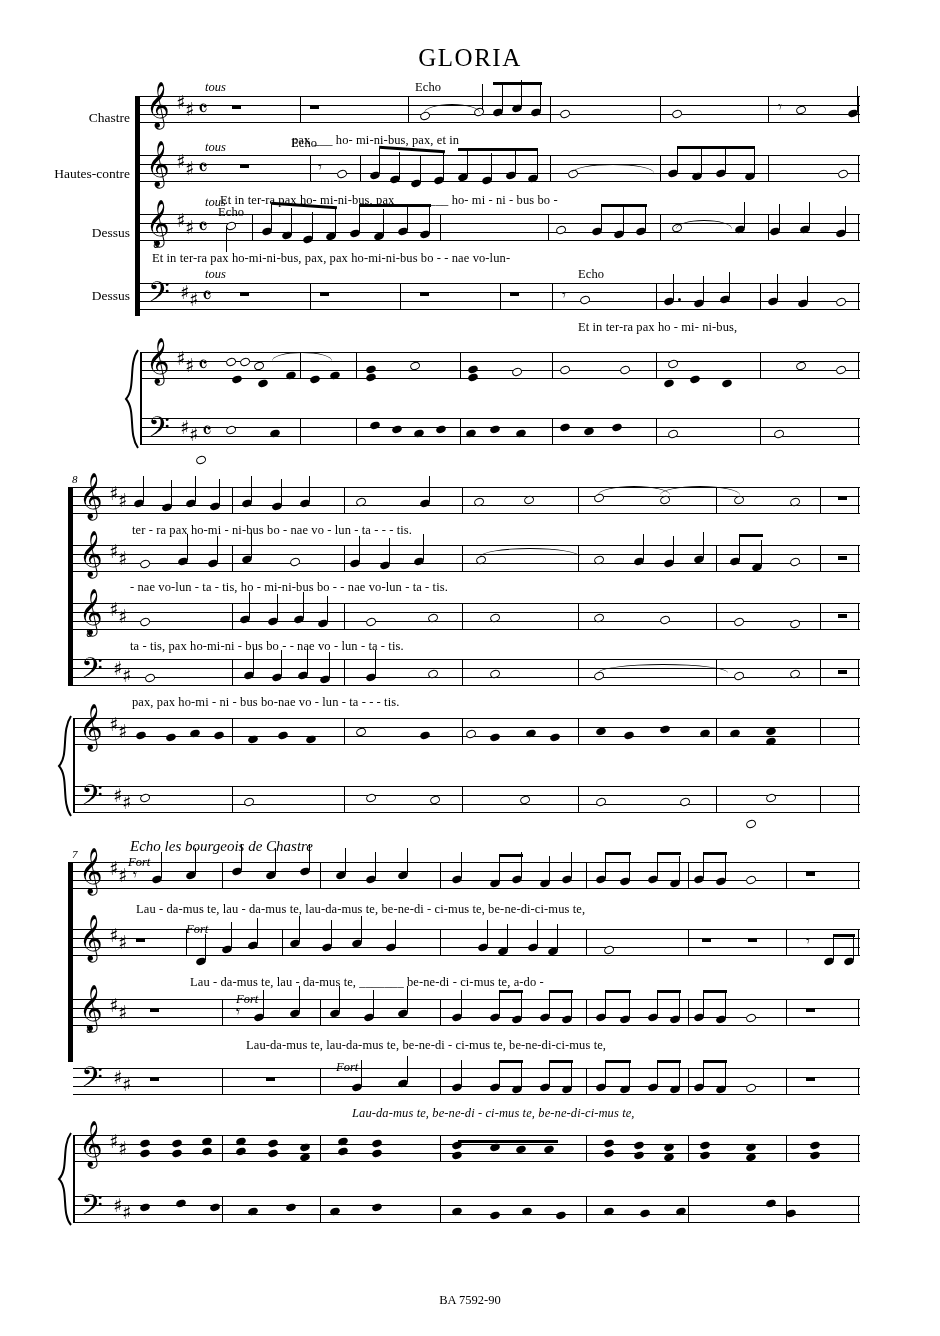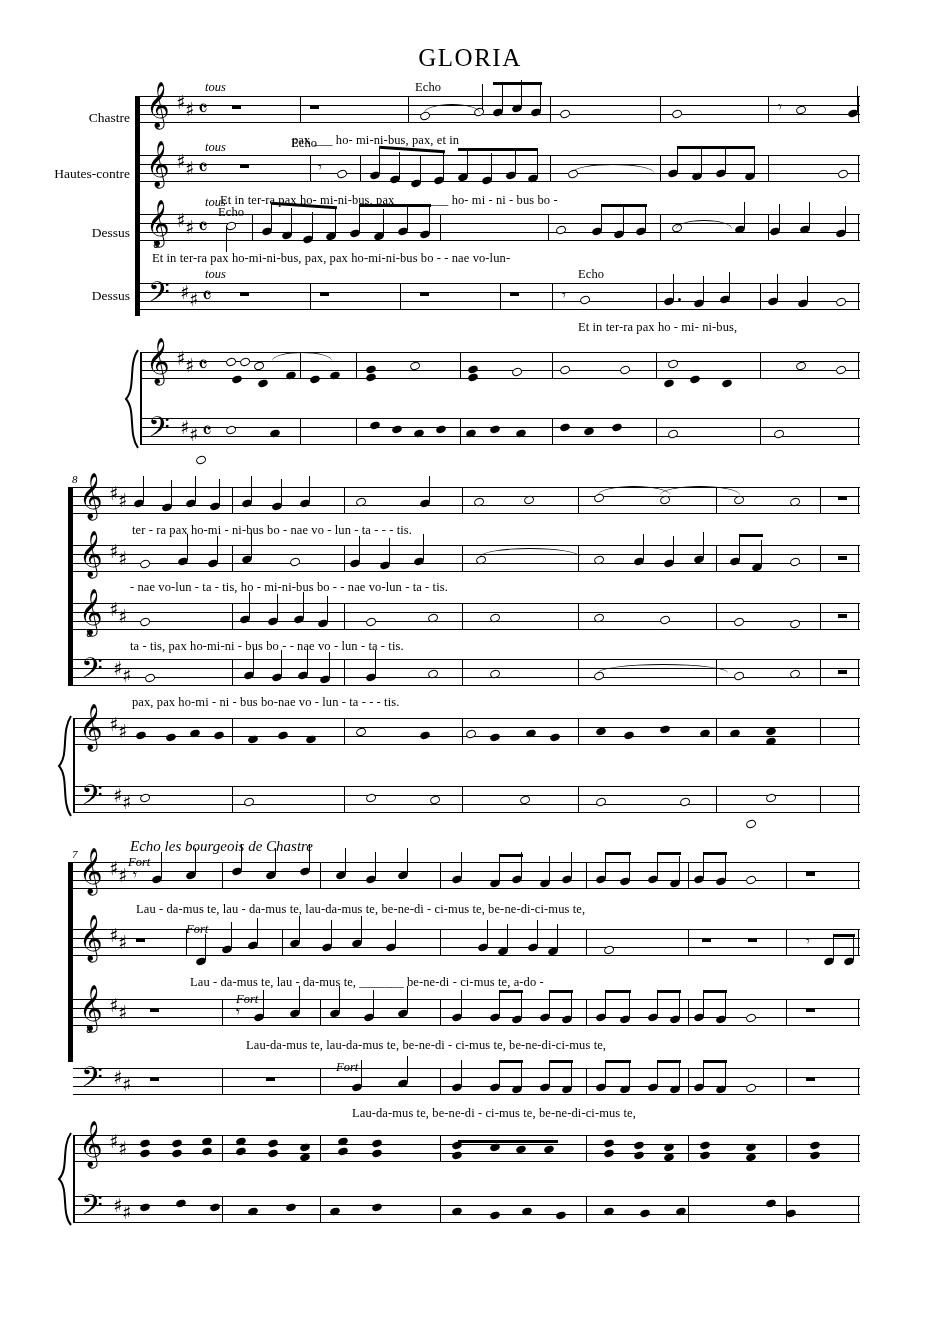--- a/index.html
+++ b/index.html
@@ -823,21 +823,21 @@
     <div class="beam" style="left:703px; top:1060px; width:24px;"></div>
     <div class="nh open" style="left:746px; top:1084px;"></div>
     <div class="hbar" style="left:806px; top:1077px;"></div>
     <div class="barline" style="left:222px; top:1068px; height:27px;"></div>
     <div class="barline" style="left:320px; top:1068px; height:27px;"></div>
     <div class="barline" style="left:440px; top:1068px; height:27px;"></div>
     <div class="barline" style="left:586px; top:1068px; height:27px;"></div>
     <div class="barline" style="left:688px; top:1068px; height:27px;"></div>
     <div class="barline" style="left:786px; top:1068px; height:27px;"></div>
     <div class="barline" style="left:858px; top:1068px; height:27px;"></div>
-    <div class="lyric" style="left:352px; top:1106px;">Lau-da-mus  te,   be-ne-di - ci-mus te, be-ne-di-ci-mus te,</div>
+    <div class="lyric" style="left:352px; top:1106px;font-style:italic;">Lau-da-mus  te,   be-ne-di - ci-mus te, be-ne-di-ci-mus te,</div>
 
     <div class="stave" style="left:73px; top:1135px; width:787px; height:27px;"></div>
     <div class="stave" style="left:73px; top:1196px; width:787px; height:27px;"></div>
     <div class="barline" style="left:73px; top:1135px; height:88px; width:2px;"></div>
     <svg class="brace" style="left:53px; top:1131px;" width="22" height="96" viewBox="0 0 22 96">
       <path d="M18 2 C8 16, 16 38, 6 48 C16 58, 8 82, 18 94" stroke="#000" stroke-width="2" fill="none"></path>
     </svg>
     <span class="musglyph clefG" style="left:79px; top:1123px;">𝄞</span>
     <span class="musglyph sharp" style="left:109px; top:1132px;">♯</span>
     <span class="musglyph sharp" style="left:118px; top:1139px;">♯</span>
@@ -903,13 +903,14 @@
     <div class="nh" style="left:786px; top:1210px;"></div>
     <div class="barline" style="left:222px; top:1196px; height:27px;"></div>
     <div class="barline" style="left:320px; top:1196px; height:27px;"></div>
     <div class="barline" style="left:440px; top:1196px; height:27px;"></div>
     <div class="barline" style="left:586px; top:1196px; height:27px;"></div>
     <div class="barline" style="left:688px; top:1196px; height:27px;"></div>
     <div class="barline" style="left:786px; top:1196px; height:27px;"></div>
     <div class="barline" style="left:858px; top:1196px; height:27px;"></div>
   </div>
 
+  <div class="footer">BA 7592-90</div>
 </div>
 
 </body></html>

